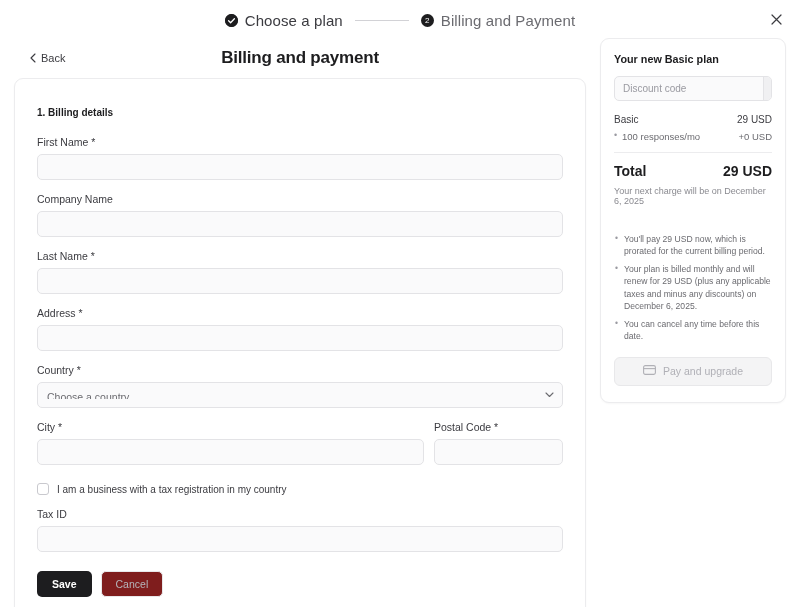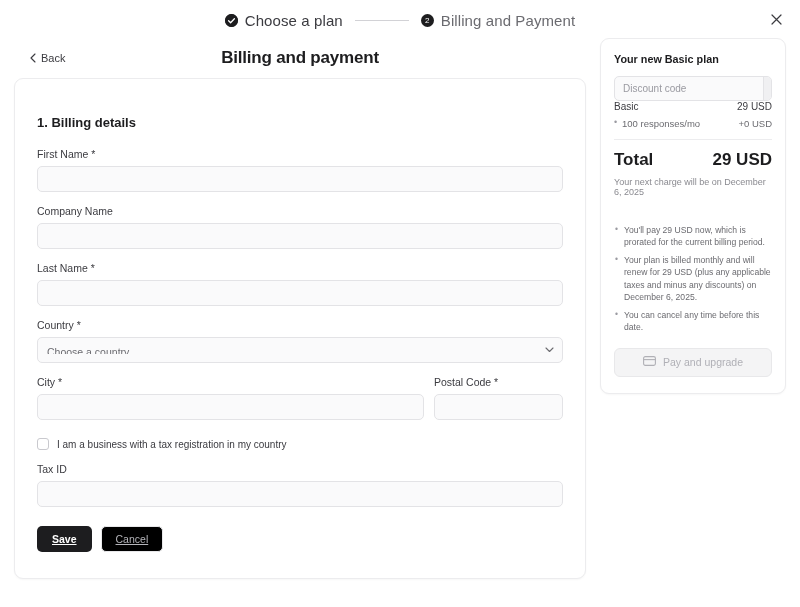--- a/index.html
+++ b/index.html
@@ -71,21 +71,21 @@
   }
 
   
   .card {
     background: #ffffff;
     border: 1px solid #ececee;
     border-radius: 9px;
     box-shadow: 0 1px 2px rgba(0,0,0,0.035);
   }
   .card.billing { padding: 20px 22px 26px 22px; }
-  .section-title { font-size: 13px; font-weight: 700; margin: 16px 0 18px 0; color: #1d1d1f; }
+  .section-title { font-size: 10px; font-weight: 700; margin: 8px 0 18px 0; color: #1d1d1f; }
 
   
   .field { margin-bottom: 13px; }
   .field-label {
     display: block;
     font-size: 10.5px;
     color: #3b3b40;
     margin-bottom: 6px;
   }
   .req { color: #3b3b40; }
@@ -137,35 +137,35 @@
   .btn {
     height: 26px;
     min-width: 54px;
     border-radius: 5px;
     font-size: 10.5px;
     font-family: "Liberation Sans", sans-serif;
     display: inline-flex; align-items: center; justify-content: center;
     padding: 0 14px;
     border: 1px solid transparent;
     cursor: pointer;
-    text-decoration: underline;
   }
   .btn-primary { background: #1d1d1f; color: #ffffff; font-weight: 700; }
-  .btn-ghost { background: #000000; color: #b5b5ba; border-color: #e8e8ea; }
+  .btn-ghost { background: #7f1d1d; color: #b5b5ba; border-color: #e8e8ea; }
 
   
   .summary { padding: 14px 13px 16px 13px; }
   .summary-title { font-size: 10.8px; font-weight: 700; color: #1d1d1f; margin: 0 0 11px 0; }
   .discount-row {
     display: flex; align-items: center;
     border: 1px solid #e3e3e6;
     border-radius: 5px;
     background: #fafafb;
     height: 25px;
     overflow: hidden;
+    margin-bottom: 13px;
   }
   .discount-input {
     flex: 1 1 auto; border: none; background: transparent;
     font-size: 10px; color: #1d1d1f; padding: 0 8px; outline: none;
     font-family: "Liberation Sans", sans-serif; height: 100%;
   }
   .discount-input::placeholder { color: #9a9aa1; }
   .apply-btn {
     flex: 0 0 auto;
     height: 100%;
@@ -181,21 +181,21 @@
     display: flex; justify-content: space-between; align-items: baseline;
     font-size: 10px; color: #3b3b40; margin-bottom: 6px;
   }
   .line-row.sub { color: #6b6b70; font-size: 9.5px; padding-left: 8px; position: relative; gap: 28px; }
   .line-row.sub::before {
     content: "•"; position: absolute; left: 0; top: -1px; color: #9a9aa1; font-size: 9px;
   }
   .divider { height: 1px; background: #ececee; margin: 10px 0; }
   .total-row {
     display: flex; justify-content: space-between; align-items: baseline;
-    font-size: 17px; font-weight: 700; color: #1d1d1f;
+    font-size: 14px; font-weight: 700; color: #1d1d1f;
   }
   .next-charge { font-size: 9px; color: #8a8a90; margin-top: 7px; }
   .notes { margin: 27px 0 0 0; padding: 0 0 0 10px; list-style: none; }
   .notes li {
     position: relative;
     font-size: 8.6px; line-height: 1.45; color: #6b6b70; margin-bottom: 5px;
   }
   .notes li::before {
     content: "•"; position: absolute; left: -9px; top: -1px; color: #9a9aa1;
   }
@@ -266,20 +266,24 @@
         <div class="field">
           <label class="field-label">Company Name</label>
           <input class="input" type="text" value="" style="">
         </div>
 
         <div class="field">
           <label class="field-label"><span>Last Name</span><span class="req">&nbsp;*</span></label>
           <input class="input" type="text" value="" style="">
         </div>
 
+        <div class="field">
+          <label class="field-label"><span>Address</span><span class="req">&nbsp;*</span></label>
+          <input class="input" type="text" value="" style="">
+        </div>
 
         <div class="field">
           <label class="field-label"><span>Country</span><span class="req">&nbsp;*</span></label>
           <div class="select-wrap">
             <select class="select">
               <option>Choose a country</option>
             </select>
             <span class="select-caret">
               <svg width="9" height="6" viewBox="0 0 9 6">
                   <path d="M1 1l3.5 3.5L8 1" stroke="#6b6b70" stroke-width="1.1" fill="none" stroke-linecap="round" stroke-linejoin="round"></path>

